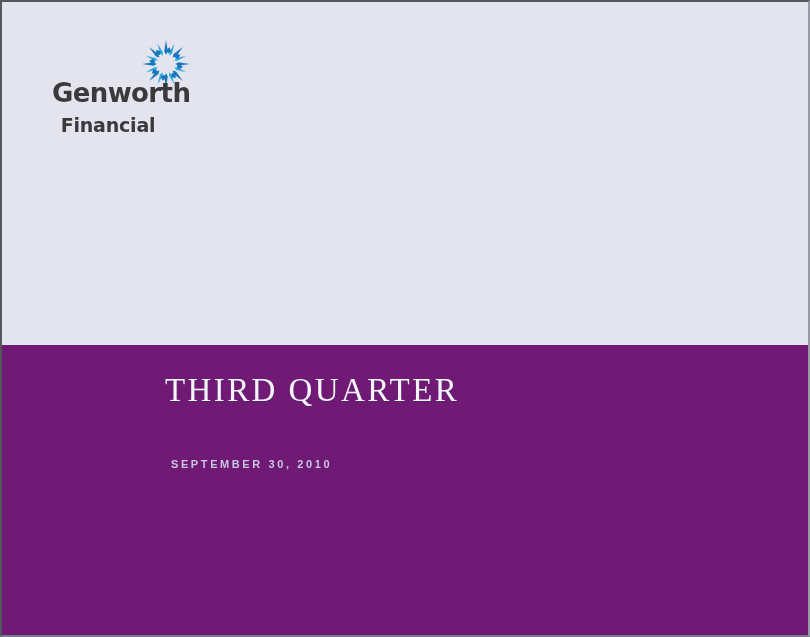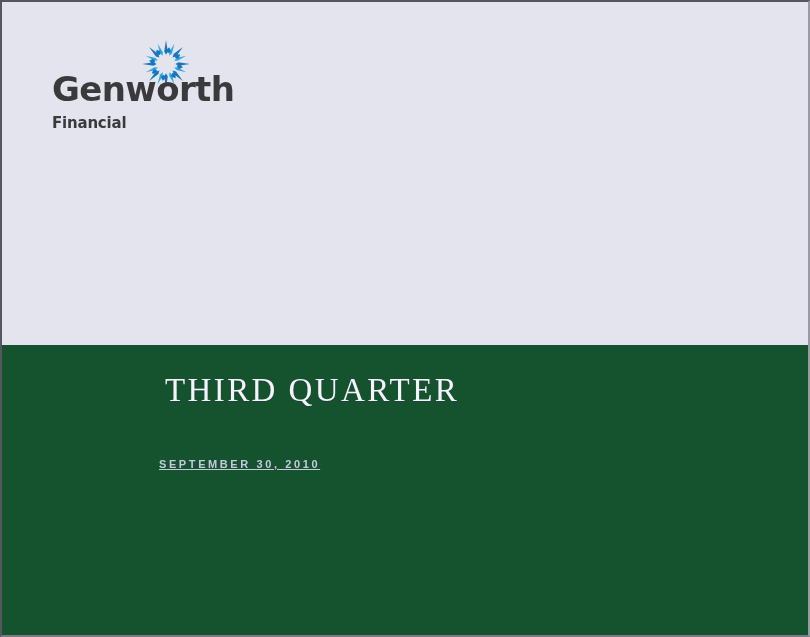--- a/index.html
+++ b/index.html
@@ -32,21 +32,21 @@
     background: #e4e4ef;
   }
 
   
   .panel-band {
     position: absolute;
     left: 0;
     top: 343px;
     right: 0;
     bottom: 0;
-    background: #14532d;
+    background: #701a75;
     padding-left: 32px;
   }
 
   
   .logo-block {
     position: absolute;
     left: 50px;
     top: 34px;
     width: 150px;
   }
@@ -55,41 +55,41 @@
     position: absolute;
     left: 88px;
     top: 2px;
     width: 52px;
     height: 52px;
   }
 
   .logo-wordmark {
     position: absolute;
     left: 0;
-    top: 36px;
+    top: 44px;
     width: 112px;
     text-align: left;
     font-family: "DejaVu Sans", sans-serif;
     font-weight: bold;
-    font-size: 34px;
+    font-size: 26px;
     letter-spacing: -0.6px;
     color: #3a3a3c;
     line-height: 1.0;
     white-space: nowrap;
   }
 
   .logo-subword {
     position: absolute;
     left: 0;
     top: 80px;
     width: 112px;
-    text-align: left;
+    text-align: center;
     font-family: "DejaVu Sans", sans-serif;
     font-weight: bold;
-    font-size: 15px;
+    font-size: 19px;
     letter-spacing: -0.2px;
     color: #3a3a3c;
     line-height: 1.0;
     white-space: nowrap;
   }
 
   
   .title-wrap {
     position: absolute;
     left: 163px;
@@ -102,29 +102,28 @@
     font-weight: normal;
     letter-spacing: 2.4px;
     color: #f4f4fa;
     line-height: 31px;
     white-space: nowrap;
     text-shadow: 0 1px 0 rgba(40,42,90,0.45);
   }
 
   .date-line {
     position: absolute;
-    left: 157px;
+    left: 169px;
     top: 113px;
     font-family: "Liberation Sans", sans-serif;
     font-size: 11px;
     font-weight: bold;
     letter-spacing: 2.6px;
     color: #c5c8de;
     white-space: nowrap;
-    text-decoration: underline;
   }
 </style>
 </head>
 <body>
 
 <div id="page">
 
   <div class="panel-light"></div>
 
   <div class="panel-band">

